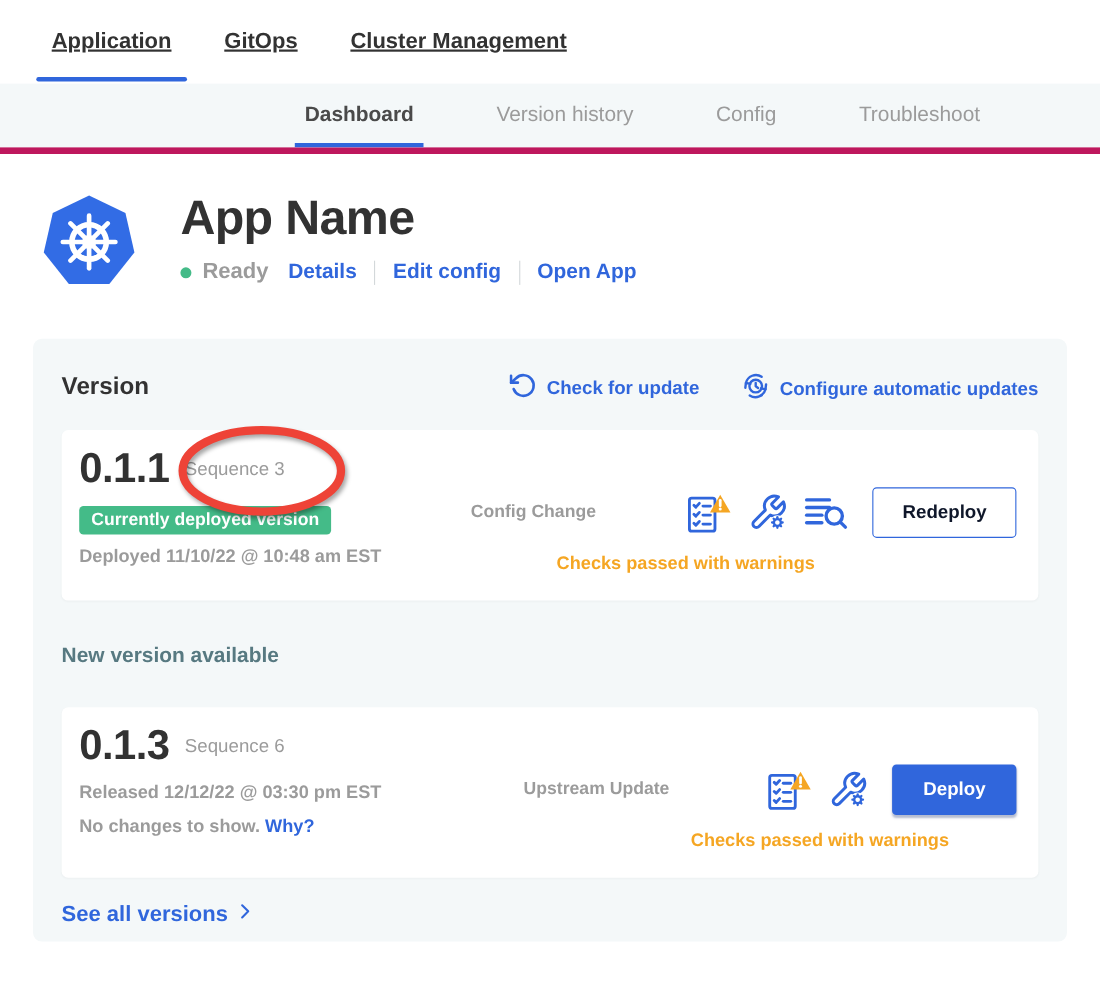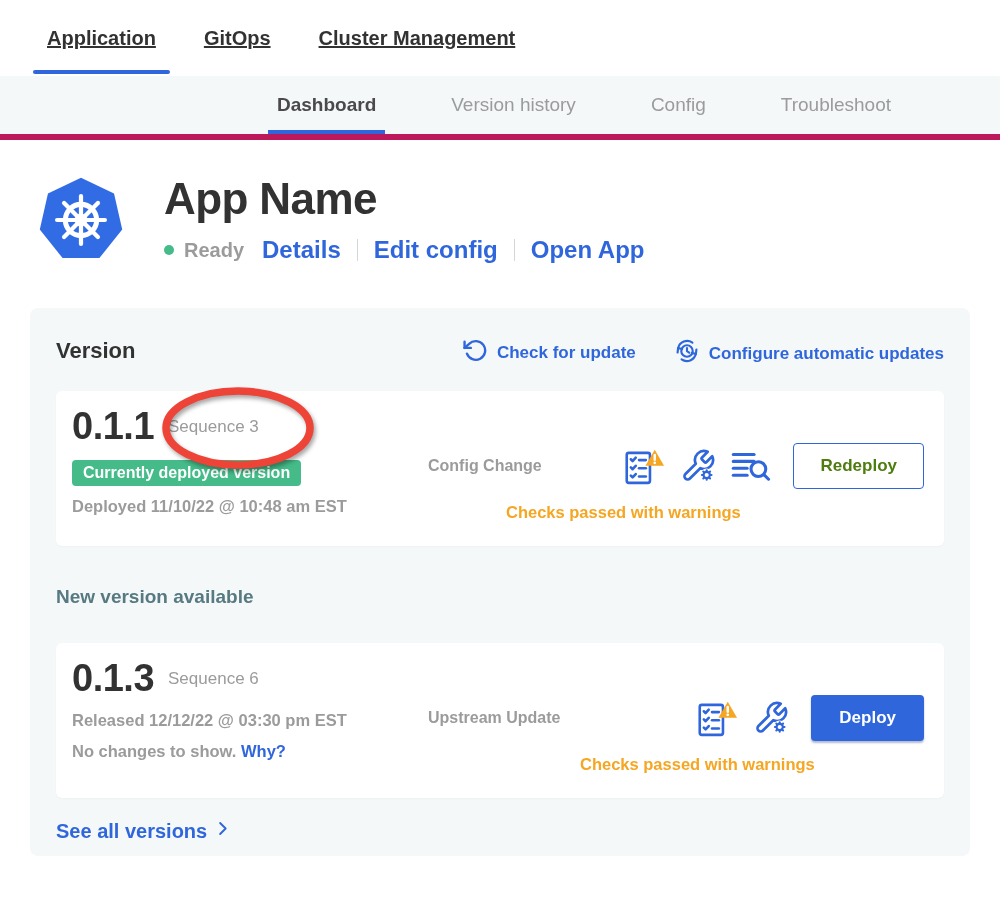--- a/index.html
+++ b/index.html
@@ -24,21 +24,21 @@
     height:4px; background:#3066dc; }
 
   
   .app-header { display:flex; padding:30px 0 0 35px; }
   .k8s-logo { width:92px; height:100px; flex:none; }
   .app-info { margin-left:37px; padding-top:4px; }
   .app-title { font-size:44px; font-weight:700; letter-spacing:-0.6px; color:#323232; }
   .status-row { display:flex; align-items:center; margin-top:12px; }
   .dot { width:10px; height:10px; border-radius:50%; background:#44bb88; margin-right:10px; }
   .status-text { font-size:20px; font-weight:700; color:#9b9b9b; margin-right:18px; }
-  .hlink { font-size:24px; font-weight:700; color:#3066dc; text-decoration:none; cursor:pointer; }
+  .hlink { font-size:19px; font-weight:700; color:#3066dc; text-decoration:none; cursor:pointer; }
   .sep { width:1px; height:22px; background:#d3d8da; margin:0 16px; }
 
   
   .dash-card { width:940px; height:548px; margin:38px 0 0 30px; background:#f4f8f9;
     border-radius:8px; padding:30px 26px 0 26px; }
   .card-head { display:flex; align-items:flex-start; }
   .card-title { font-size:22px; font-weight:700; color:#323232; flex:1; }
   .head-link { display:flex; align-items:center; gap:9px; color:#3066dc; font-size:17px;
     font-weight:700; cursor:pointer; }
   .head-link + .head-link { margin-left:38px; }
@@ -62,27 +62,27 @@
   .source-label { font-size:16px; font-weight:700; color:#9b9b9b; }
   .spacer { flex:1; }
   .icon-row { display:flex; align-items:center; gap:15px; margin-right:22px; }
   .icon-btn { cursor:pointer; display:flex; align-items:center; }
   .checks-text { font-size:16.5px; font-weight:700; color:#f5a623; margin-top:14px; }
   .checks-current { margin-left:78px; }
   .checks-new { margin-left:152px; }
 
   .btn { font-family:inherit; font-size:17px; font-weight:700; border-radius:4px;
     cursor:pointer; }
-  .btn-outline { background:#fff; color:#4d7c0f; border:1.5px solid #3066dc;
+  .btn-outline { background:#fff; color:#0f172a; border:1.5px solid #3066dc;
     padding:12px 26px;text-align:center; }
   .btn-primary { background:#3066dc; color:#fff; border:none; padding:13px 28px;
     box-shadow:0 2px 2px rgba(40,60,120,0.35); }
 
   .new-version-heading { font-size:19px; font-weight:700; color:#577981; margin-top:40px; }
-  .card-2 { margin-top:35px; }
+  .card-2 { margin-top:35px;gap:48px; }
 
   .see-all { display:flex; align-items:center; gap:6px; margin-top:21px; color:#3066dc;
     font-size:20px; font-weight:700; cursor:pointer; width:max-content; }
 
   .annotation { position:absolute; left:103px; top:-6px; width:158px; height:86px;
     pointer-events:none; filter:drop-shadow(2px 3px 2px rgba(0,0,0,0.35)); z-index:5; }
 </style>
 </head>
 <body>
 

